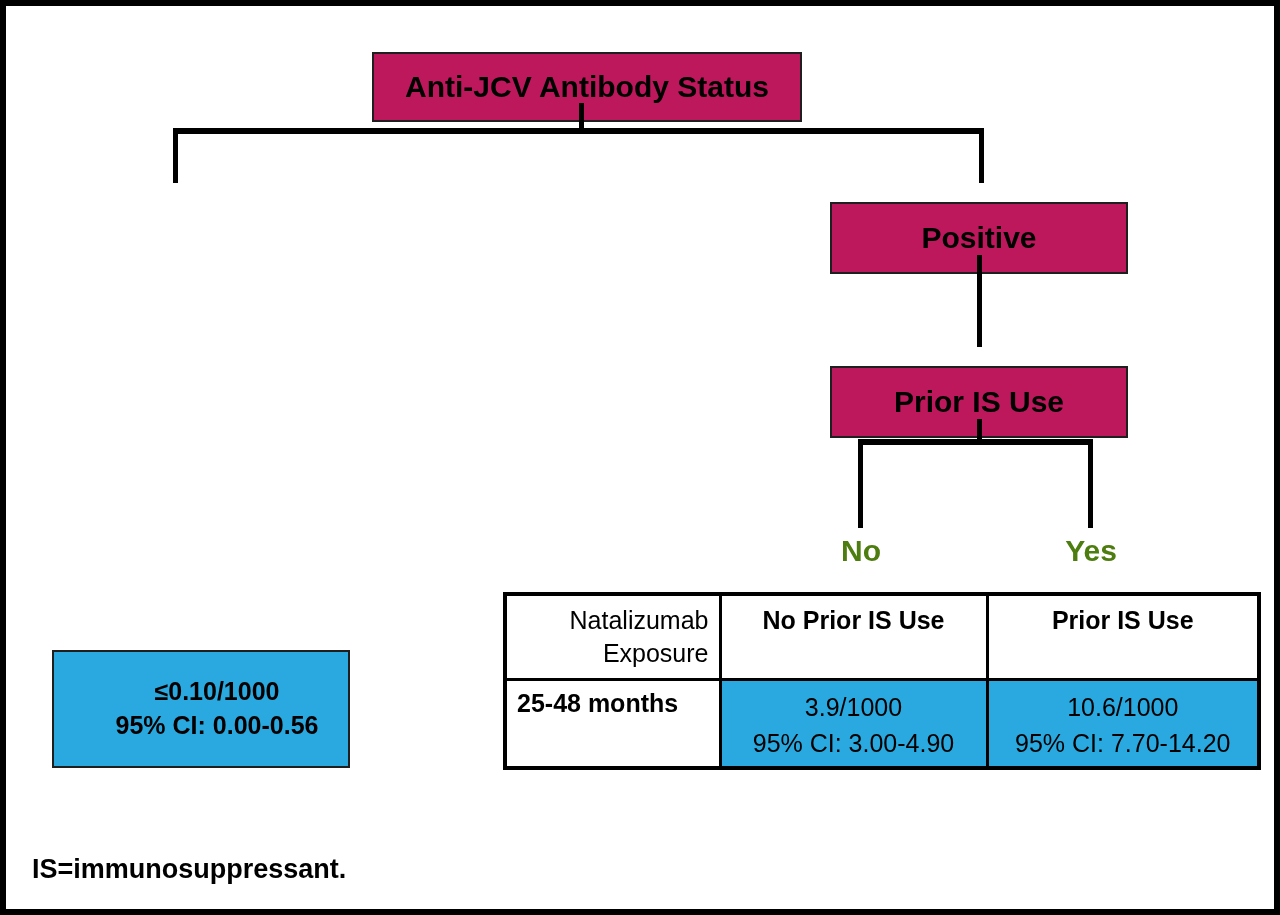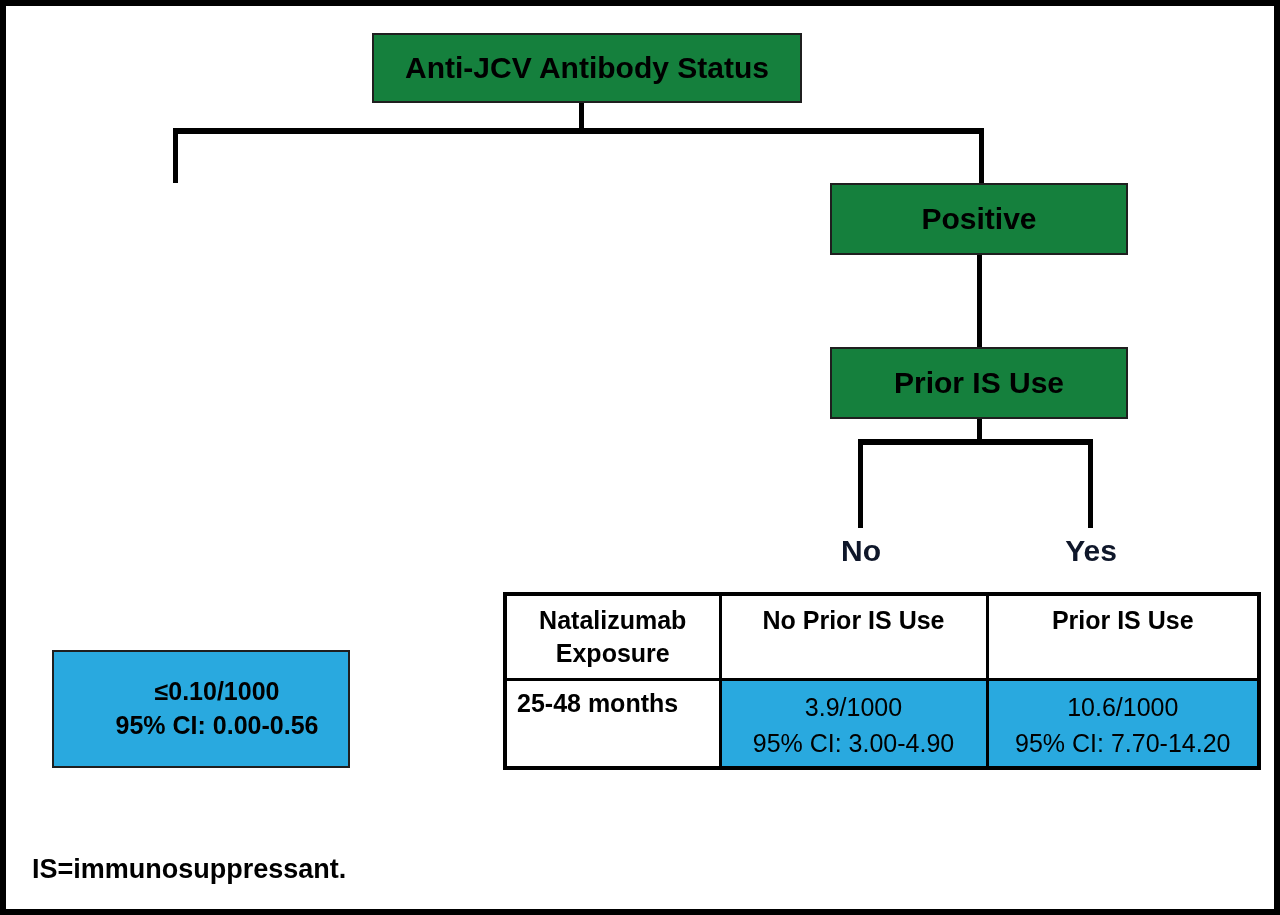--- a/index.html
+++ b/index.html
@@ -11,29 +11,30 @@
     width: 1280px;
     height: 915px;
     background: #ffffff;
     border: 6px solid #000000;
     overflow: hidden;
   }
 
   
   .node {
     position: absolute;
-    background: #15803d;
+    background: #be185d;
     border: 2px solid #1f1f1f;
     display: flex;
     align-items: center;
     justify-content: center;
     font-weight: bold;
     font-size: 30px;
     color: #000;
     text-align: center;
+    margin-top: 19px;
   }
   .node-root     { left: 366px; top: 27px;  width: 430px; height: 70px; }
   .node-negative { left: 23px;  top: 177px; width: 298px; height: 69px; }
   .node-positive { left: 824px; top: 177px; width: 298px; height: 72px; }
   .node-prior    { left: 824px; top: 341px; width: 298px; height: 72px; }
 
   
   .line { position: absolute; background: #000000; }
   .l-root-stub   { left: 573px; top: 97px;  width: 5px;   height: 28px; }
   .l-branch1-h   { left: 167px; top: 122px; width: 811px; height: 6px; }
@@ -42,21 +43,21 @@
   .l-pos-prior   { left: 971px; top: 249px; width: 5px;   height: 92px; }
   .l-prior-stub  { left: 971px; top: 413px; width: 5px;   height: 26px; }
   .l-branch2-h   { left: 852px; top: 433px; width: 235px; height: 6px; }
   .l-no-drop     { left: 852px; top: 433px; width: 5px;   height: 89px; }
   .l-yes-drop    { left: 1082px; top: 433px; width: 5px;  height: 89px; }
 
   .branch-label {
     position: absolute;
     font-weight: bold;
     font-size: 30px;
-    color: #0f172a;
+    color: #4d7c0f;
     text-align: center;
     width: 90px;
   }
   .label-no  { left: 810px;  top: 528px; }
   .label-yes { left: 1040px; top: 528px; }
 
   
   .result-box {
     position: absolute;
     left: 46px; top: 644px;
@@ -94,22 +95,22 @@
   .col-noprior  { width: 267px; }
   .col-prior    { width: 272px; }
   .row-header td { height: 85px; }
   .row-data td   { height: 89px; }
   .th-cell {
     font-weight: bold;
     text-align: center;
     padding-top: 10px;
   }
   .th-exposure {
-    font-weight: bold;
-    text-align: center;
+    font-weight: normal;
+    text-align: right;
     padding: 8px 10px 0 10px;
     line-height: 1.3;
   }
   .row-label {
     font-weight: bold;
     text-align: left;
     padding: 8px 10px 0 10px;
     background: #fff;
   }
   .value-cell {

